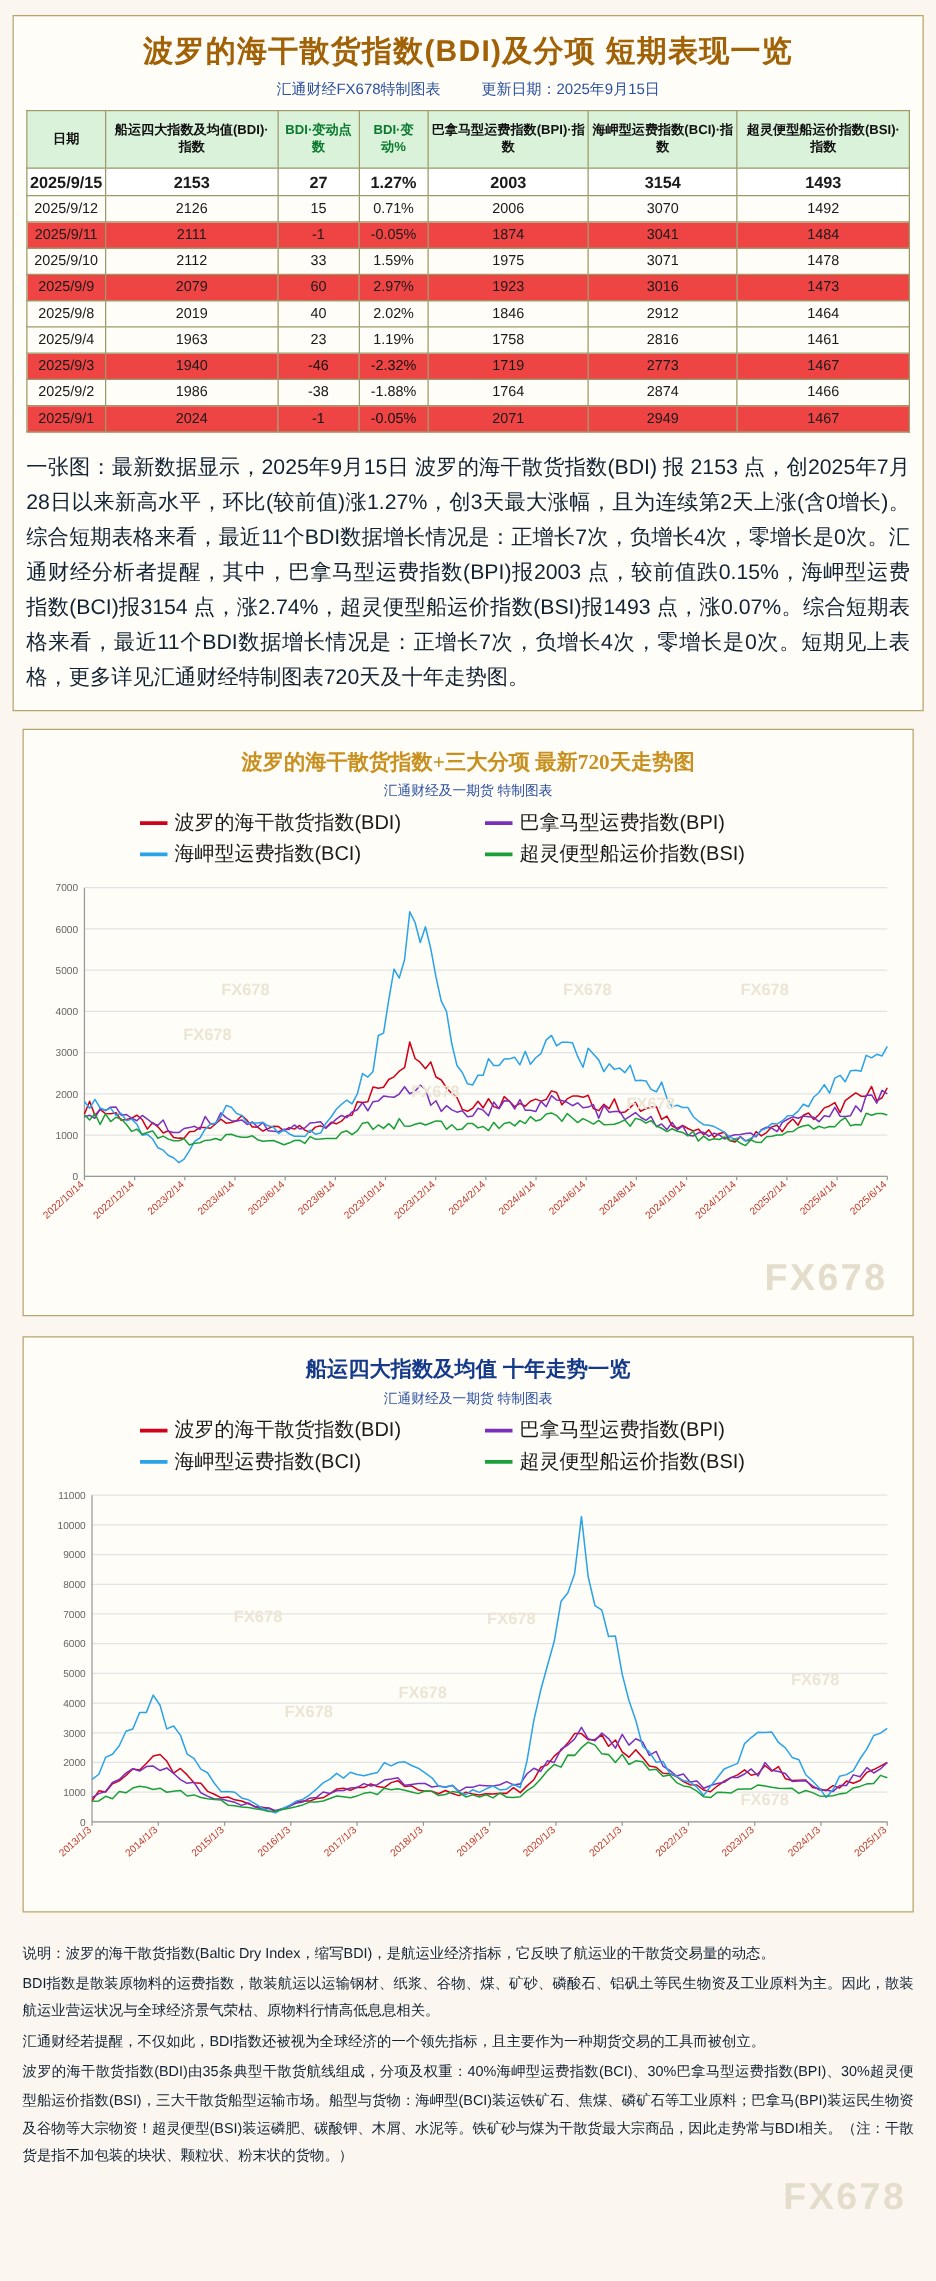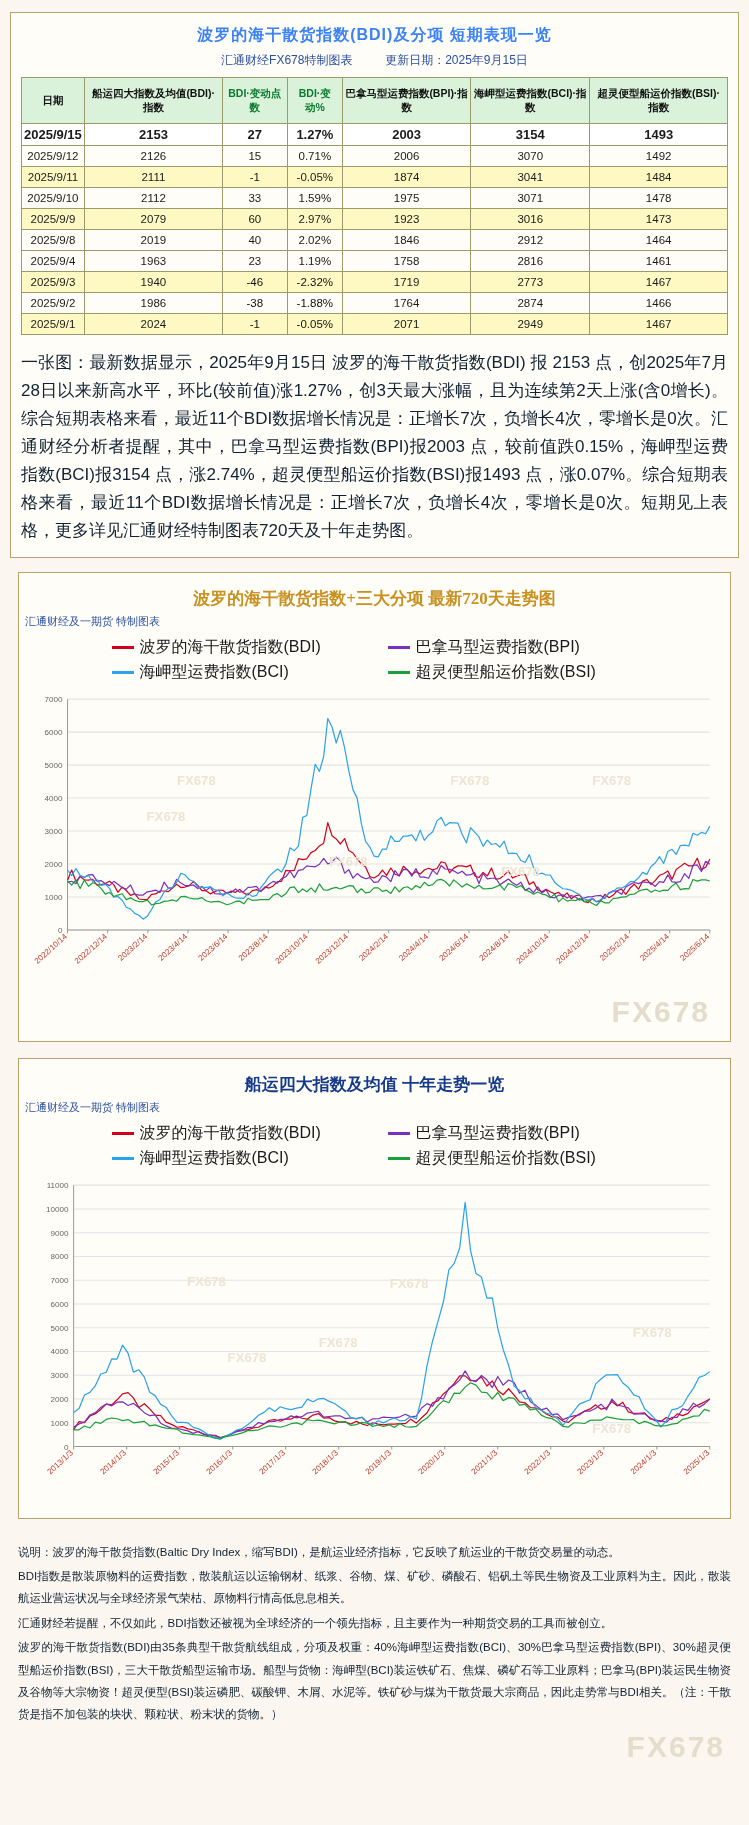--- a/index.html
+++ b/index.html
@@ -13,23 +13,23 @@
   .page { width:749px; padding: 12px 10px 10px 10px; }
 
   
   .panel {
     border: 1px solid #b8a36a;
     background: #fffdf7;
     margin-bottom: 14px;
   }
   .tbl-title {
     text-align:center;
-    font-size: 16px;
+    font-size: 24px;
     font-weight: bold;
-    color: #3b82f6;
+    color: #a16207;
     padding: 12px 0 6px 0;
     letter-spacing: 1px;
   }
   .tbl-sub {
     text-align:center;
     font-size: 12px;
     color: #2b4fa0;
     padding-bottom: 8px;
   }
   .tbl-sub .sep { display:inline-block; width:26px; }
@@ -52,21 +52,21 @@
     height: 46px;
     color: #111;
   }
   table.bdi thead th.green-txt { color: #0a7a2f; }
   table.bdi tbody td { height: 21px; }
   tr.firstrow td {
     font-weight: bold;
     font-size: 13px;
     background: #ffffff;
   }
-  tr.alt td { background:#fef9c3; }
+  tr.alt td { background:#ef4444; }
   td.neg { color:#111; }
 
   
   .note {
     font-size: 17px;
     line-height: 1.65;
     color: #123;
     padding: 6px 10px 12px 10px;
     text-align: justify;
   }
@@ -87,21 +87,21 @@
     font-family: Liberation Serif, serif;
   }
   .chart-title2 {
     text-align:center;
     font-size: 17px;
     font-weight: bold;
     color: #153a8a;
     padding-top: 4px;
   }
   .chart-sub {
-    text-align:left;
+    text-align:center;
     font-size: 11px;
     color: #2b4fa0;
     padding: 4px 0 6px 0;
   }
   .legend {
     display:flex; flex-wrap:wrap; justify-content:center;
     gap: 4px 26px;
     font-size: 16px;
     padding: 2px 30px 6px 30px;
     text-align: right;

